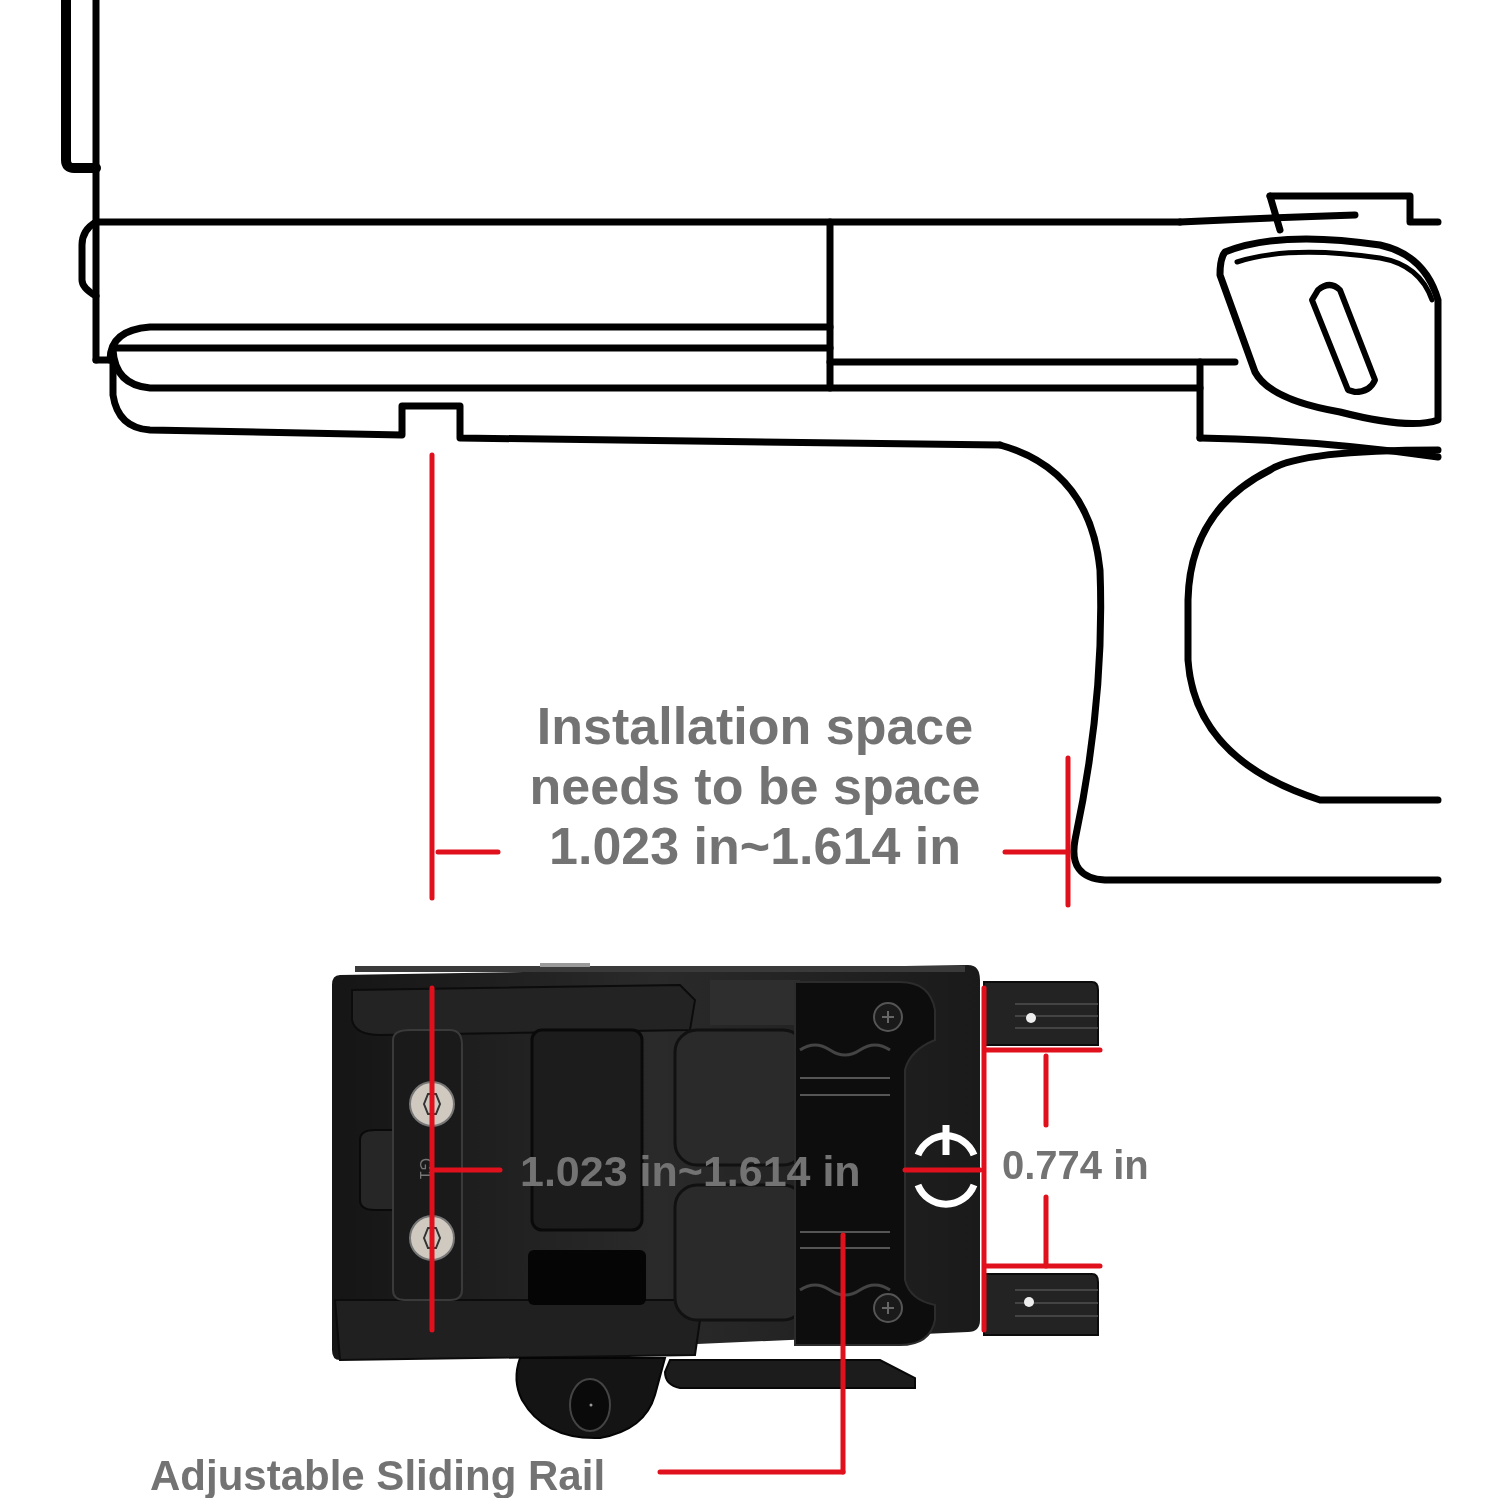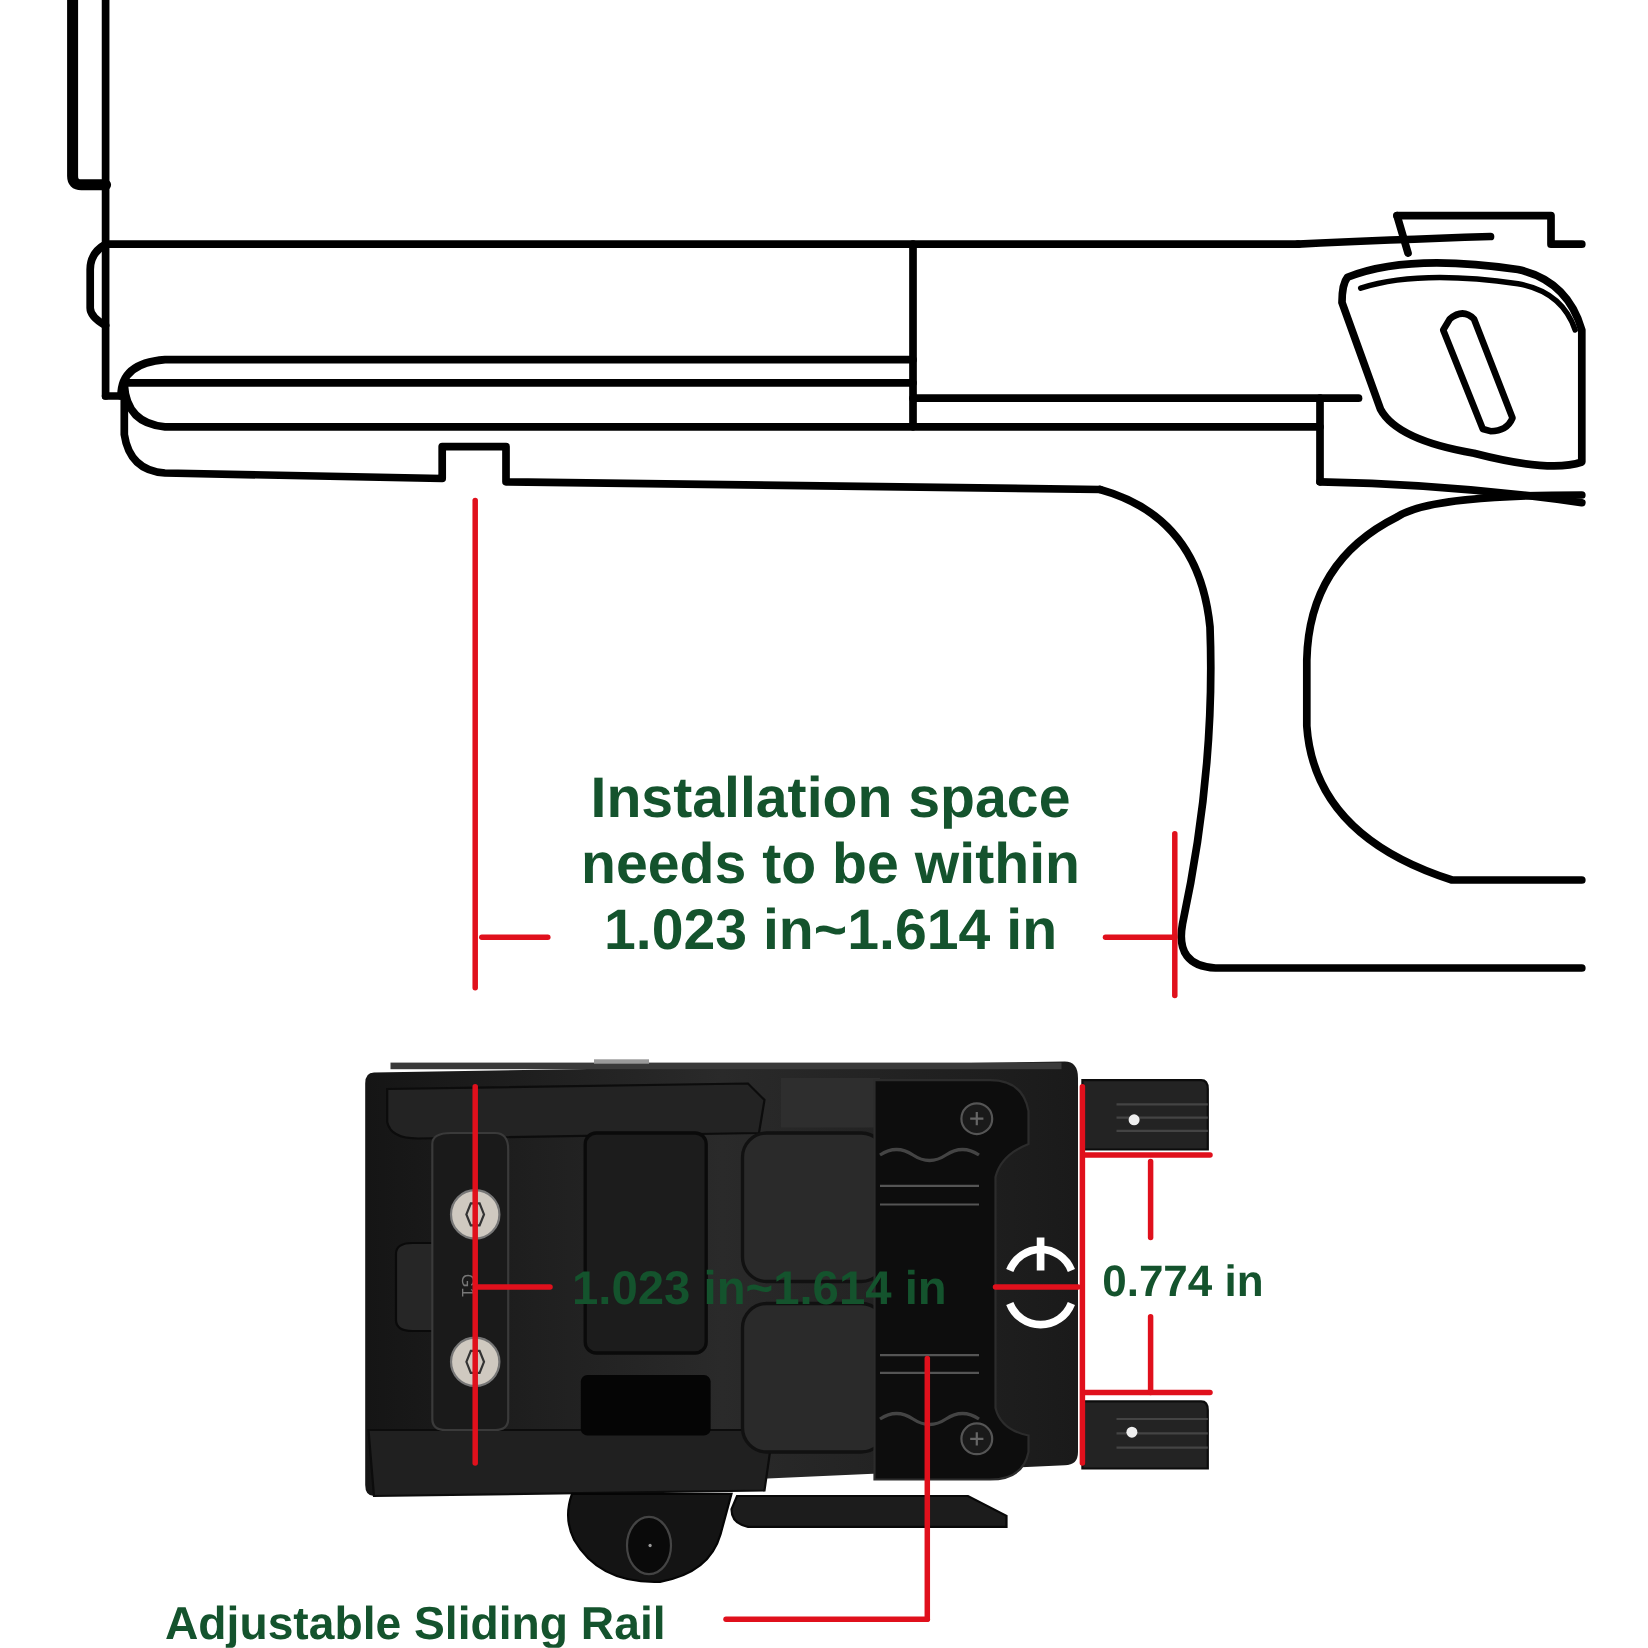--- a/index.html
+++ b/index.html
@@ -1,18 +1,18 @@
 <!DOCTYPE html>
 <html><head>
   <meta charset="utf-8">
   <style>
     html, body { margin: 0; padding: 0; background: #ffffff; }
     body { width: 1498px; height: 1498px; position: relative; overflow: hidden; font-family: "Liberation Sans", sans-serif; }
     #canvas { position: absolute; left: 0; top: 0; width: 1498px; height: 1498px; }
-    .label { position: absolute; color: #14532d; font-weight: bold; font-family: "Liberation Sans", sans-serif; white-space: nowrap; line-height: 1; }
+    .label { position: absolute; color: #737373; font-weight: bold; font-family: "Liberation Sans", sans-serif; white-space: nowrap; line-height: 1; }
     .title-line { font-size: 52px; text-align: center; width: 700px; left: 405px; }
     #l1 { top: 700px; }
     #l2 { top: 760px; }
     #l3 { top: 820px; left: 505px; width: 500px; }
     #inner-label { top: 1150px; left: 520px; font-size: 43px; letter-spacing: 0px; }
     #height-label { top: 1145px; left: 1002px; font-size: 40px; }
     #rail-label { top: 1455px; left: 150px; font-size: 42px; }
   </style>
 </head>
 <body>
@@ -153,17 +153,17 @@
     <line x1="986" y1="1266" x2="1100" y2="1266"></line>
     <line x1="1046" y1="1056" x2="1046" y2="1125"></line>
     <line x1="1046" y1="1197" x2="1046" y2="1266"></line>
 
     <line x1="843" y1="1235" x2="843" y2="1472"></line>
     <line x1="660" y1="1472" x2="843" y2="1472"></line>
   </g>
 </svg>
 
 <div class="label title-line" id="l1">Installation space</div>
-<div class="label title-line" id="l2">needs to be within</div>
+<div class="label title-line" id="l2">needs to be space</div>
 <div class="label title-line" id="l3">1.023 in~1.614 in</div>
 <div class="label" id="inner-label">1.023 in~1.614 in</div>
 <div class="label" id="height-label">0.774 in</div>
 <div class="label" id="rail-label">Adjustable Sliding Rail</div>
 
 </body></html>

